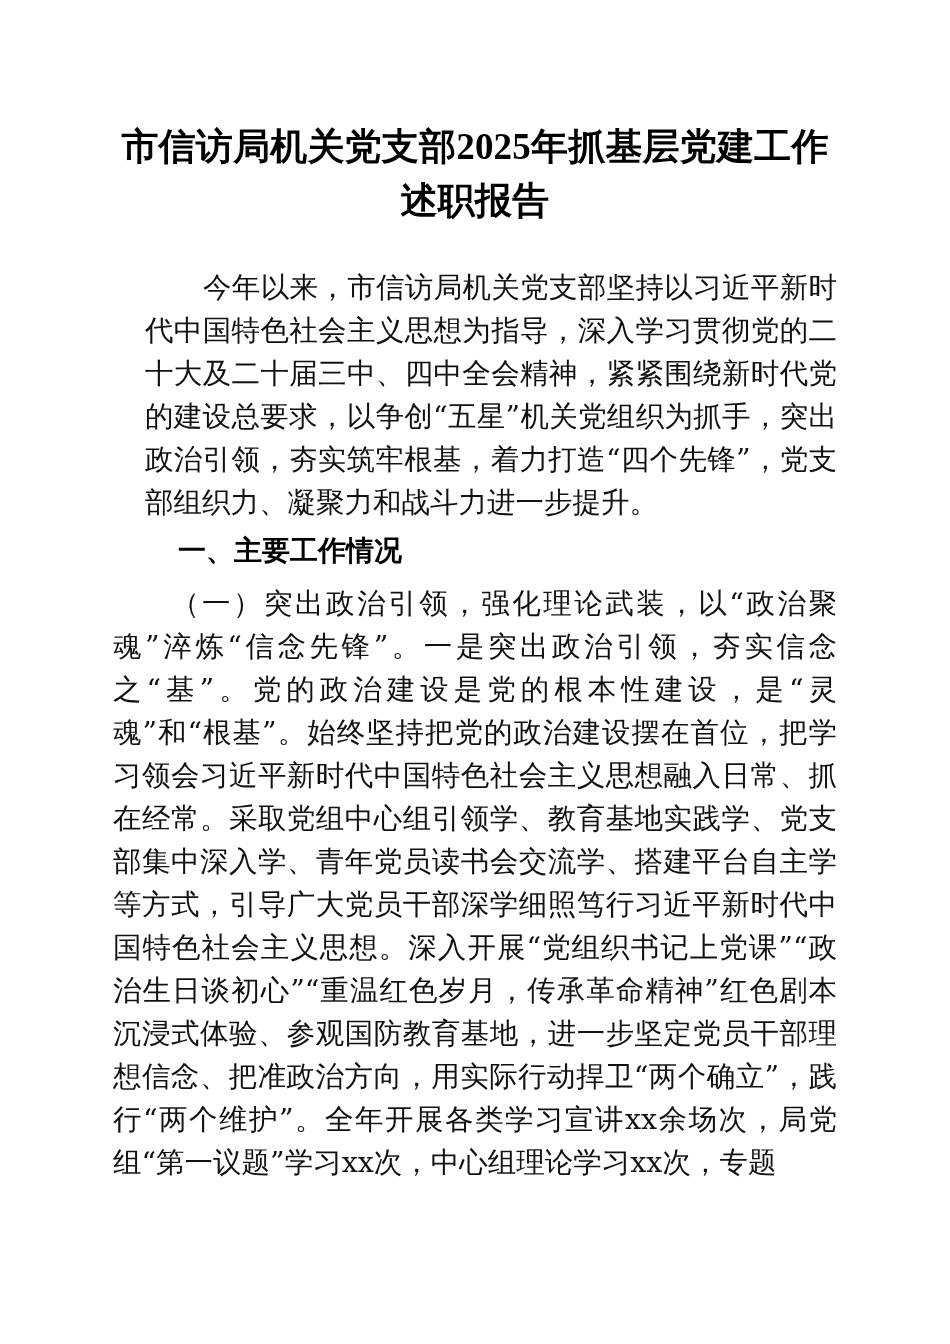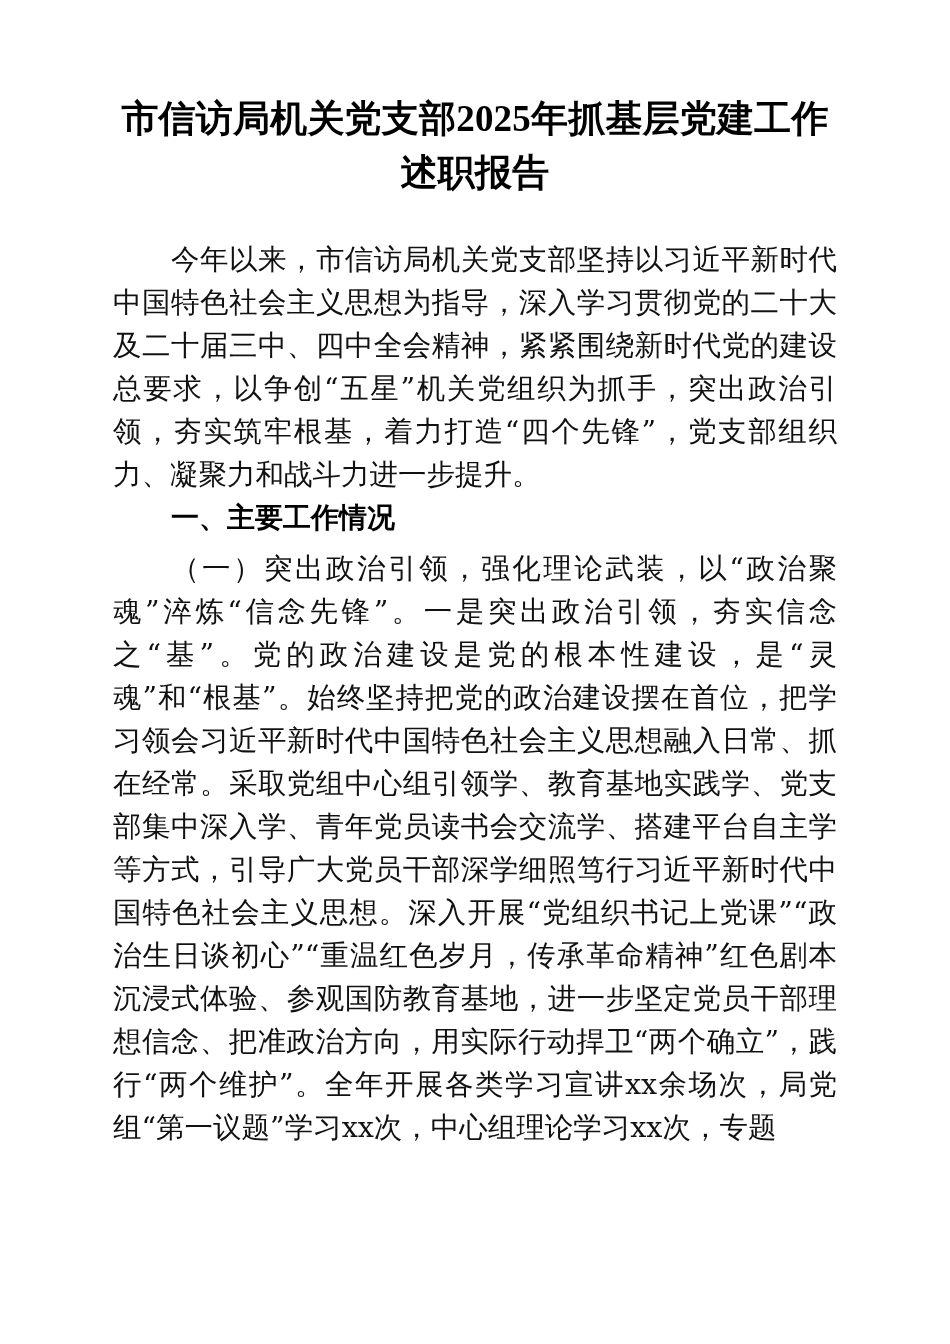--- a/index.html
+++ b/index.html
@@ -28,51 +28,51 @@
   
   .doc-title {
     font-family: "Liberation Serif", "DejaVu Serif", serif;
     font-weight: bold;
     font-size: 37px;
     line-height: 54px;
     text-align: center;
     color: #000000;
     letter-spacing: 0.2px;
     margin: 0;
-    padding-top: 92px;
+    padding-top: 120px;
     white-space: normal;
     word-break: break-all;
   }
 
   
   .body-par {
     font-family: "DejaVu Serif", "Liberation Serif", serif;
     font-size: 28.5px;
     line-height: 43px;
     color: #111111;
     text-align: justify;
     text-justify: inter-character;
     text-indent: 58px;
     margin: 0;
     word-break: break-all;
     letter-spacing: 0px;
     font-weight: 400;
   }
 
-  #par-intro { margin-top: 38px; }
+  #par-intro { margin-top: 38px; margin-left: 32px; }
 
   
   .h1-line {
-    font-family: Liberation Serif, serif;
+    font-family: Liberation Mono, monospace;
     font-size: 28px;
     line-height: 43px;
     font-weight: 700;
     color: #000000;
     text-indent: 58px;
-    margin: 0;
+    margin: 7px;
     text-align: left;
     word-break: break-all;
   }
 
   #par-body1 { margin-top: 8px; }
 
   
   .clipped {
     overflow: hidden;
   }

